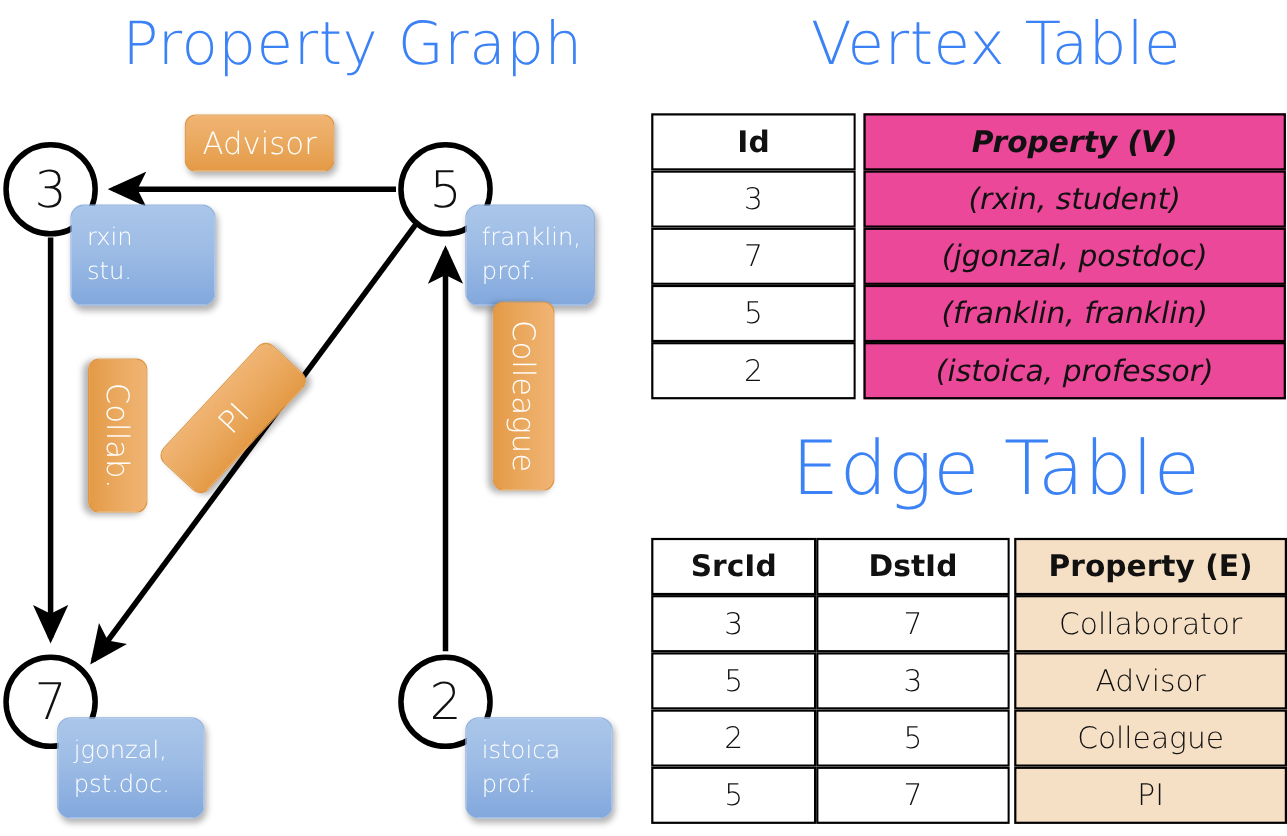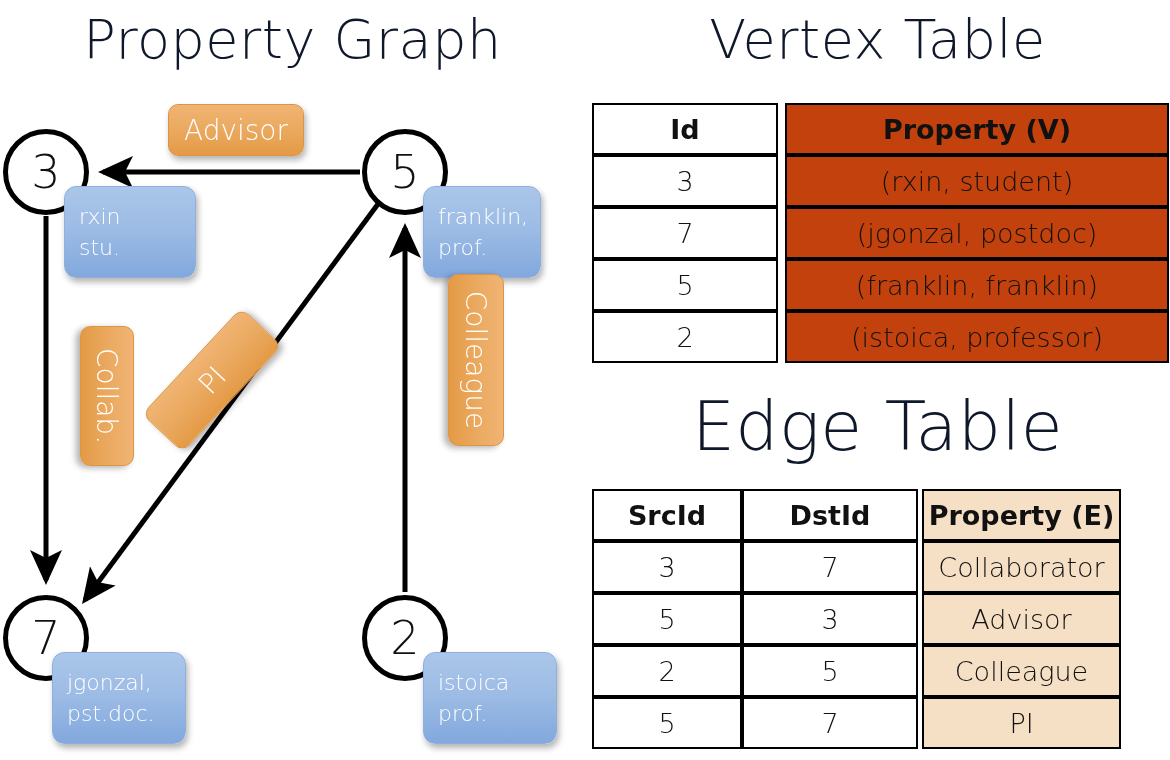--- a/index.html
+++ b/index.html
@@ -14,24 +14,25 @@
     overflow: hidden;
     font-family: "Liberation Sans", sans-serif;
     color: #000;
   }
 
   
   .title {
     position: absolute;
     font-family: "DejaVu Sans", sans-serif;
     font-weight: 300;
-    color: #0f172a;
+    color: #3b82f6;
     letter-spacing: 0.5px;
     white-space: nowrap;
     text-align: center;
+    padding-left: 28px;
   }
   #title-property-graph {
     left: 0; top: 8px; width: 585px;
     font-size: 54px; line-height: 64px;
   }
   #title-vertex-table {
     left: 585px; top: 8px; width: 585px;
     font-size: 54px; line-height: 64px;
   }
   #title-edge-table {
@@ -143,28 +144,28 @@
     margin-top: 44px;
   }
   .tbl th {
     font-weight: 700;
     font-size: 27px;
   }
 
   
   #vertex-table { left: 592px; top: 103px; }
   #vertex-table .c-id   { width: 186px; height: 52px; background: #ffffff; }
-  #vertex-table .c-prop { width: 384px; height: 52px; background: #c2410c; }
+  #vertex-table .c-prop { width: 384px; height: 52px; background: #ec4899; font-style: italic; }
   #vertex-table .spacer { width: 7px; border: none; background: #fff; padding:0; }
 
   
   #edge-table { left: 592px; top: 489px; }
   #edge-table .c-src  { width: 150px; height: 52px; background: #ffffff; }
   #edge-table .c-dst  { width: 176px; height: 52px; background: #ffffff; }
-  #edge-table .c-prop { width: 199px; height: 52px; background: #f5dfc5; }
+  #edge-table .c-prop { width: 248px; height: 52px; background: #f5dfc5; }
   #edge-table .spacer { width: 4px; border: none; background: #fff; padding:0; }
 </style>
 </head>
 <body>
 
 <div id="graph-panel">
 
   <div class="title" id="title-property-graph">Property Graph</div>
 
   <svg id="graph-edges" viewBox="0 0 585 760" xmlns="http://www.w3.org/2000/svg">

